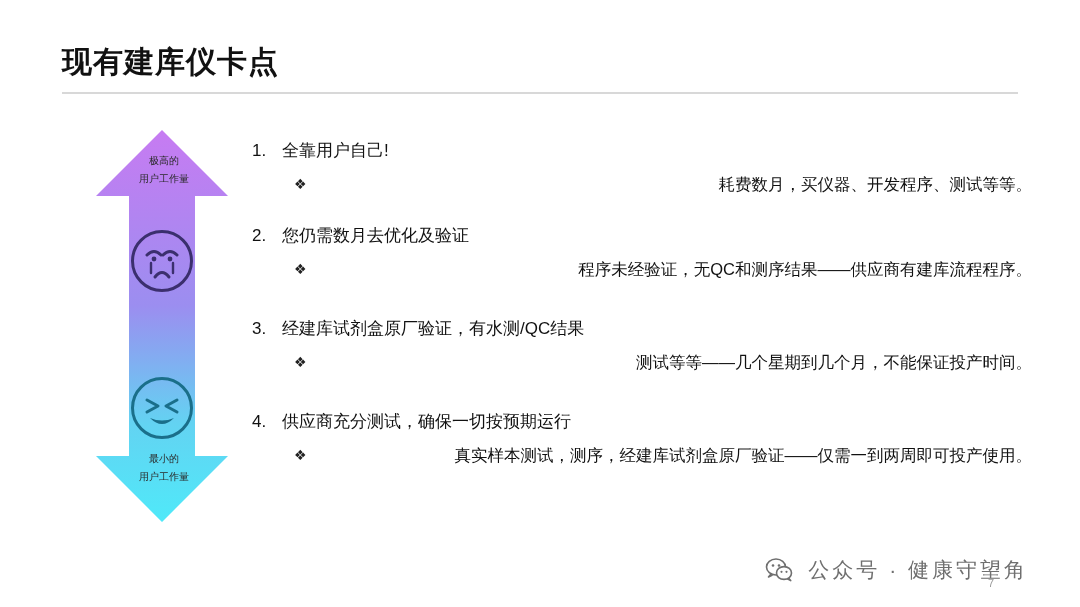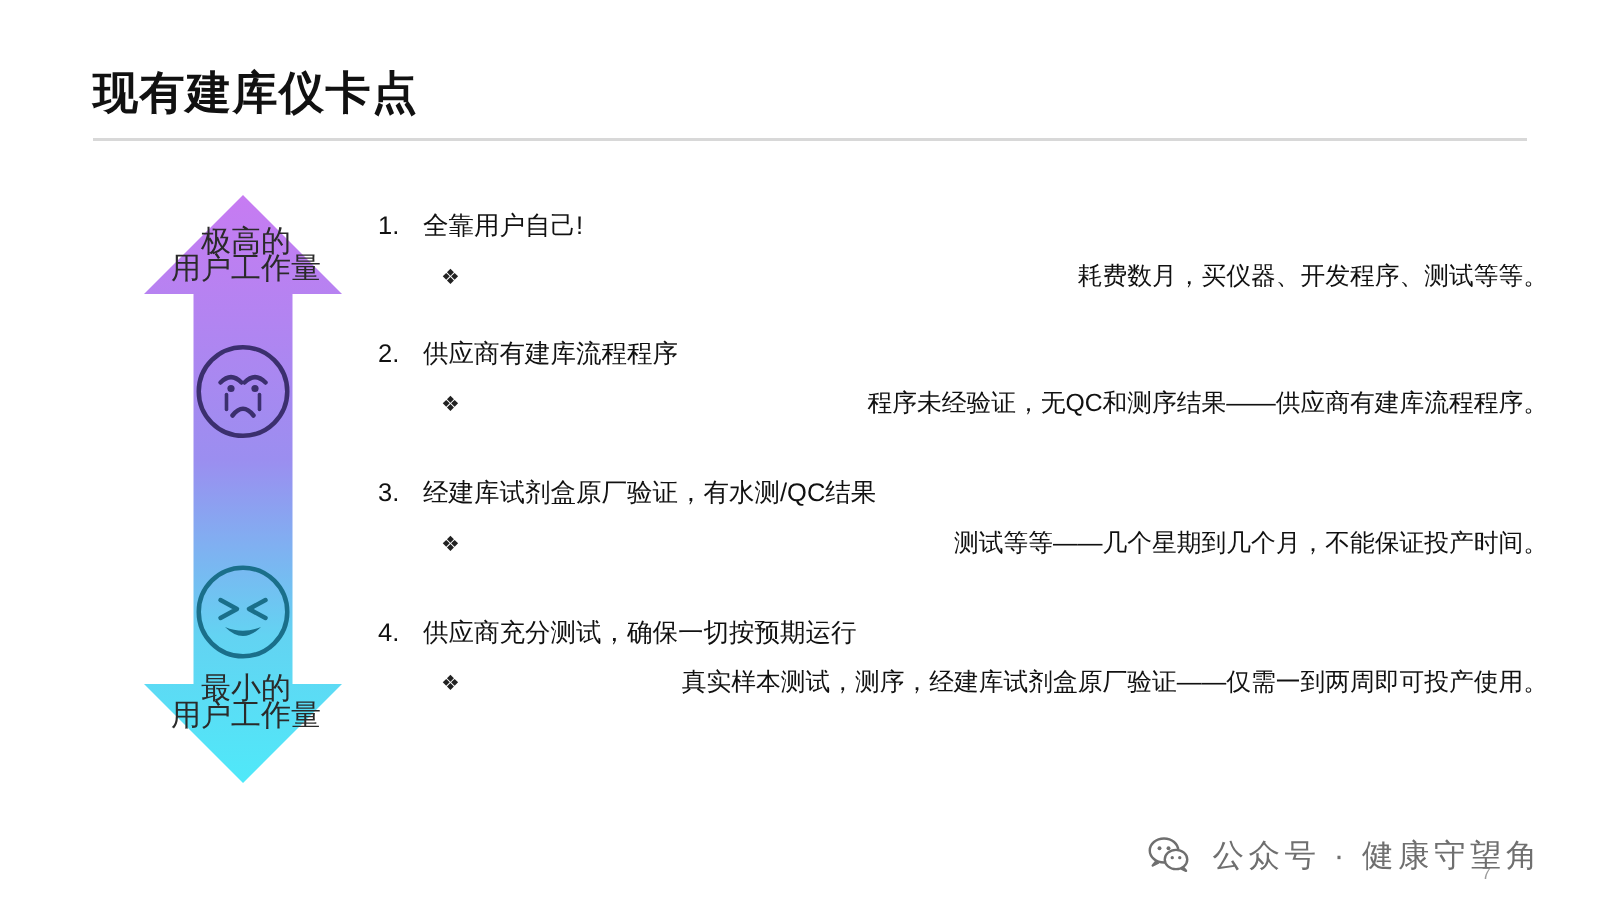--- a/index.html
+++ b/index.html
@@ -50,21 +50,21 @@
   }
   .arrow-svg {
     position: absolute;
     left: 0;
     top: 0;
   }
   .arrow-label {
     position: absolute;
     width: 120px;
     text-align: center;
-    font-size: 20px;
+    font-size: 10px;
     color: #2a2a2a;
     line-height: 18px;
     left: 8px;
   }
   .arrow-label.top { top: 22px; }
   .arrow-label.bottom { top: 320px; }
 
   
   .face {
     position: absolute;
@@ -218,21 +218,21 @@
       </div>
       <div class="subitem">
         <div class="sub-bullet">❖</div>
         <div class="sub-text">耗费数月，买仪器、开发程序、测试等等。</div>
       </div>
     </div>
 
     <div class="item item-2">
       <div class="item-main">
         <div class="item-num">2.</div>
-        <div class="item-text">供应商有建库流程程序</div>
+        <div class="item-text">您仍需数月去优化及验证</div>
       </div>
       <div class="subitem">
         <div class="sub-bullet">❖</div>
         <div class="sub-text">程序未经验证，无QC和测序结果——供应商有建库流程程序。</div>
       </div>
     </div>
 
     <div class="item item-3">
       <div class="item-main">
         <div class="item-num">3.</div>

